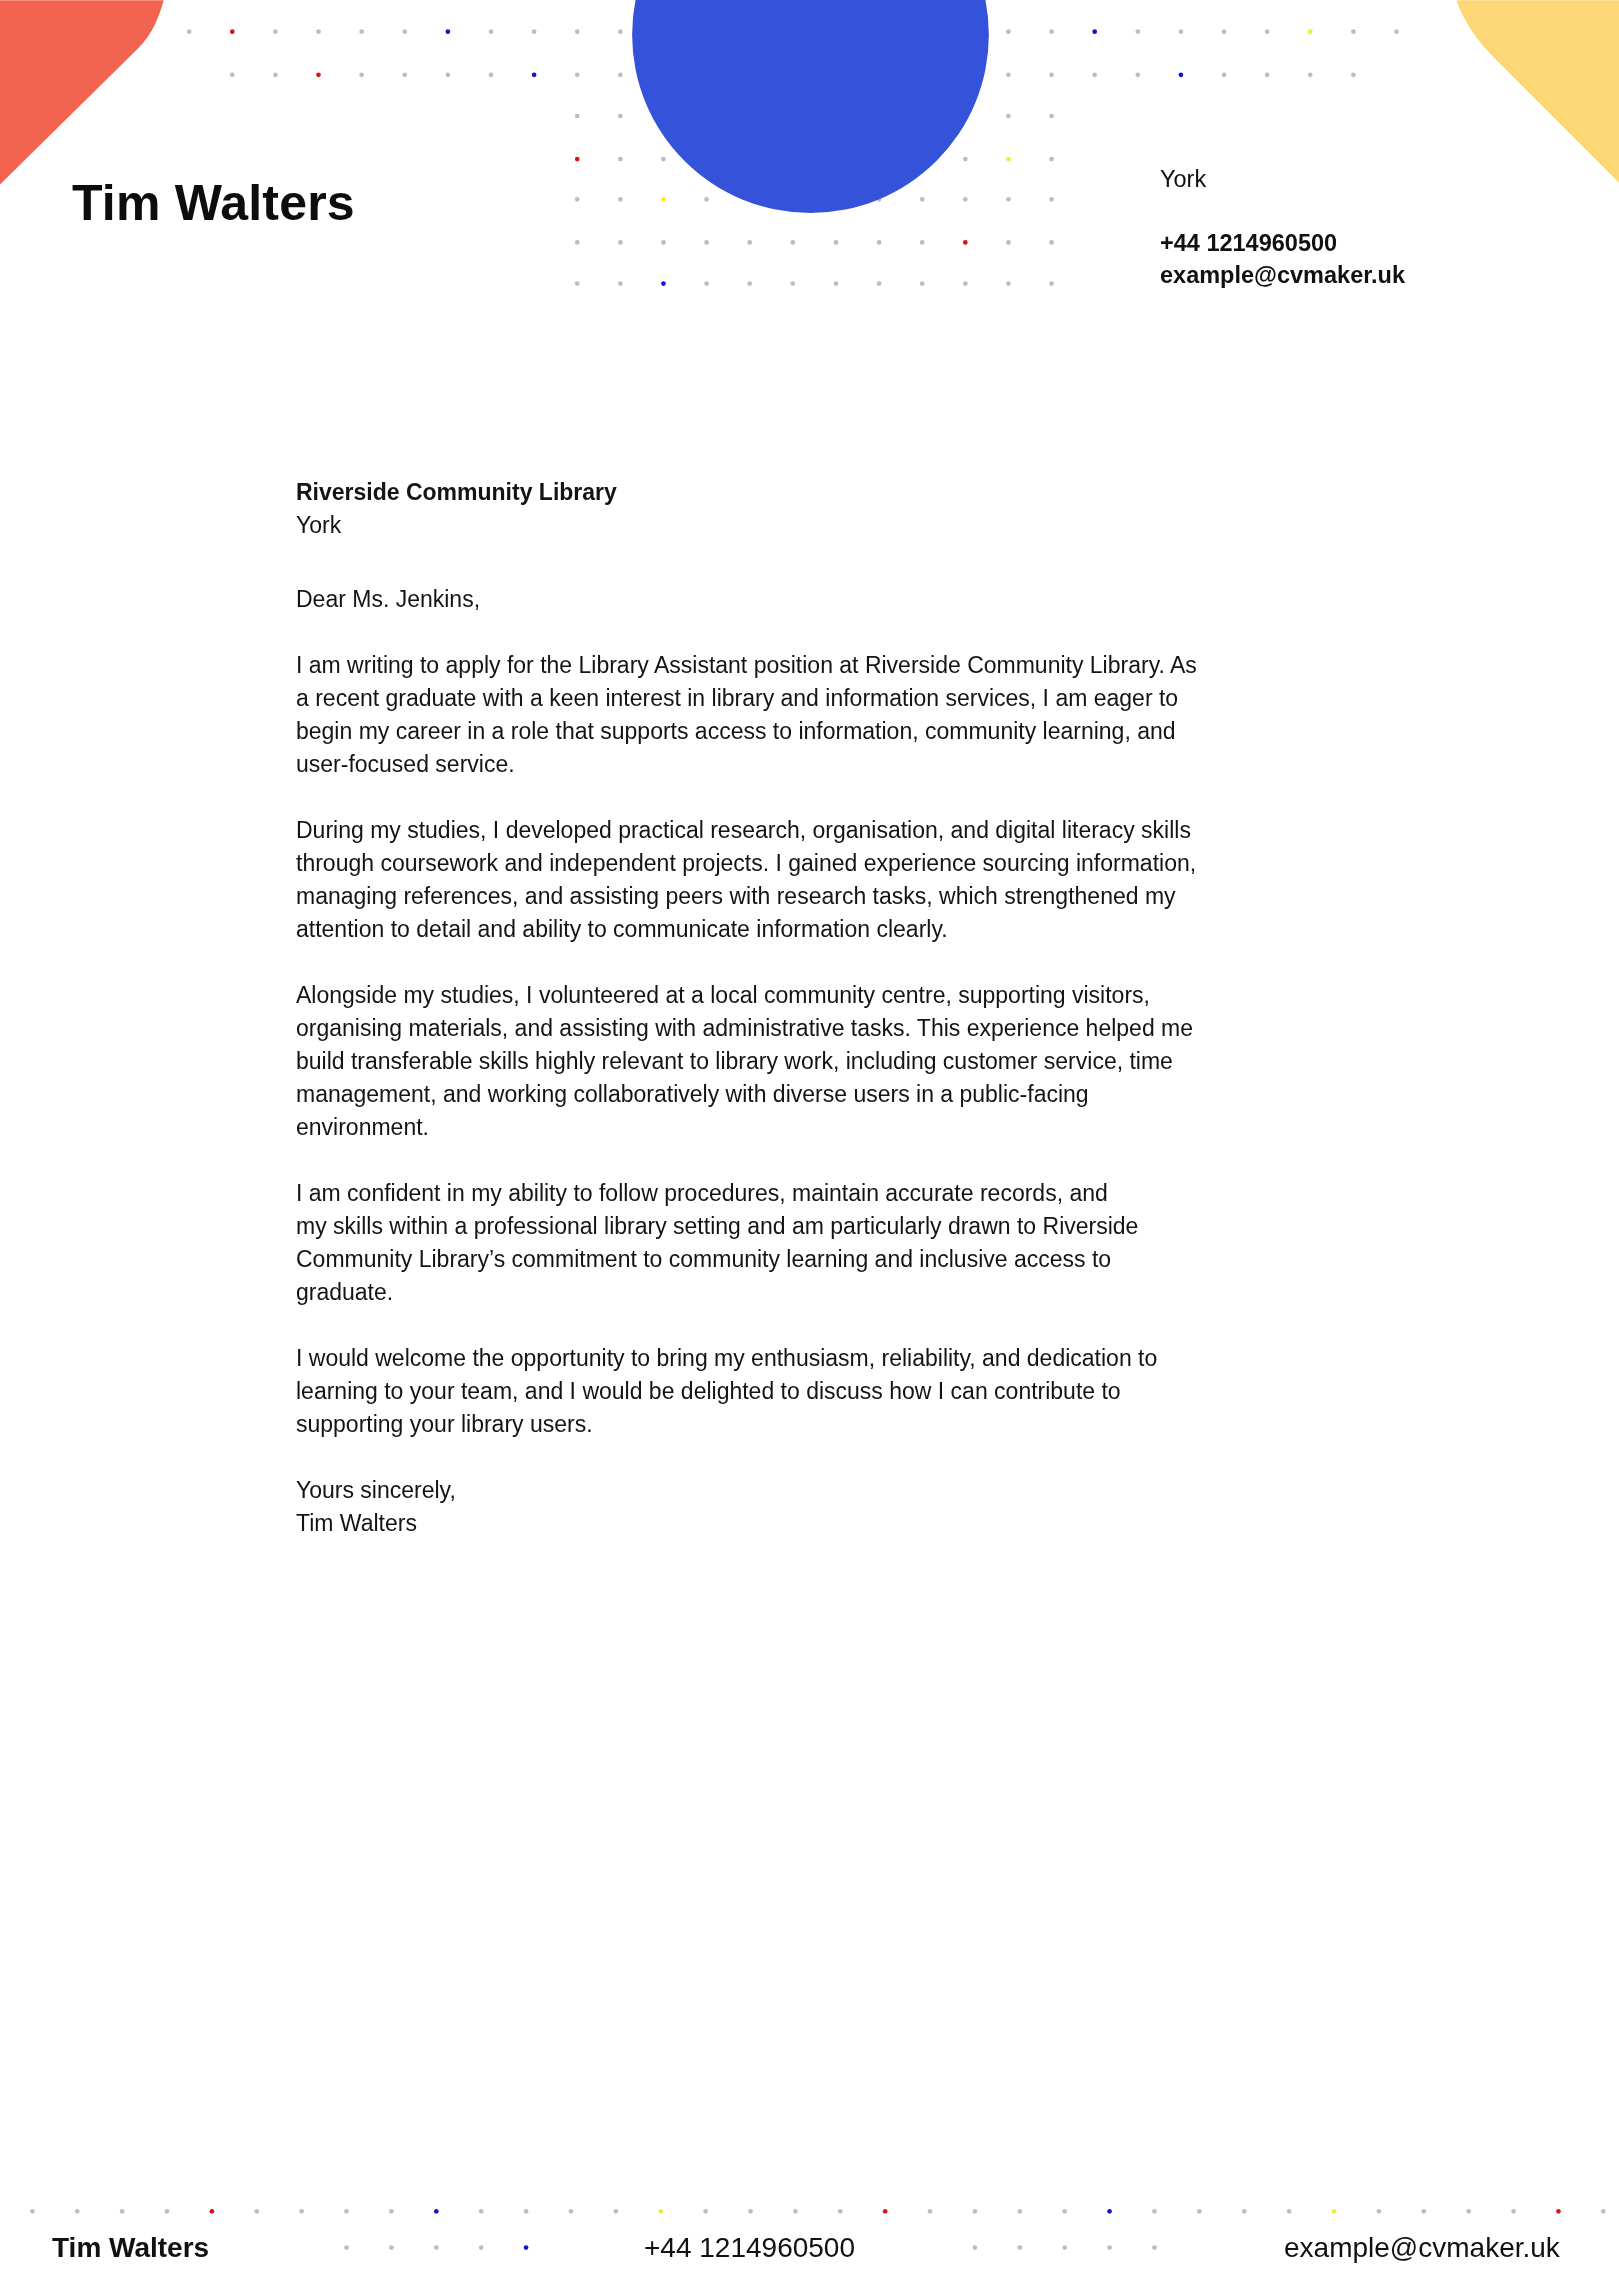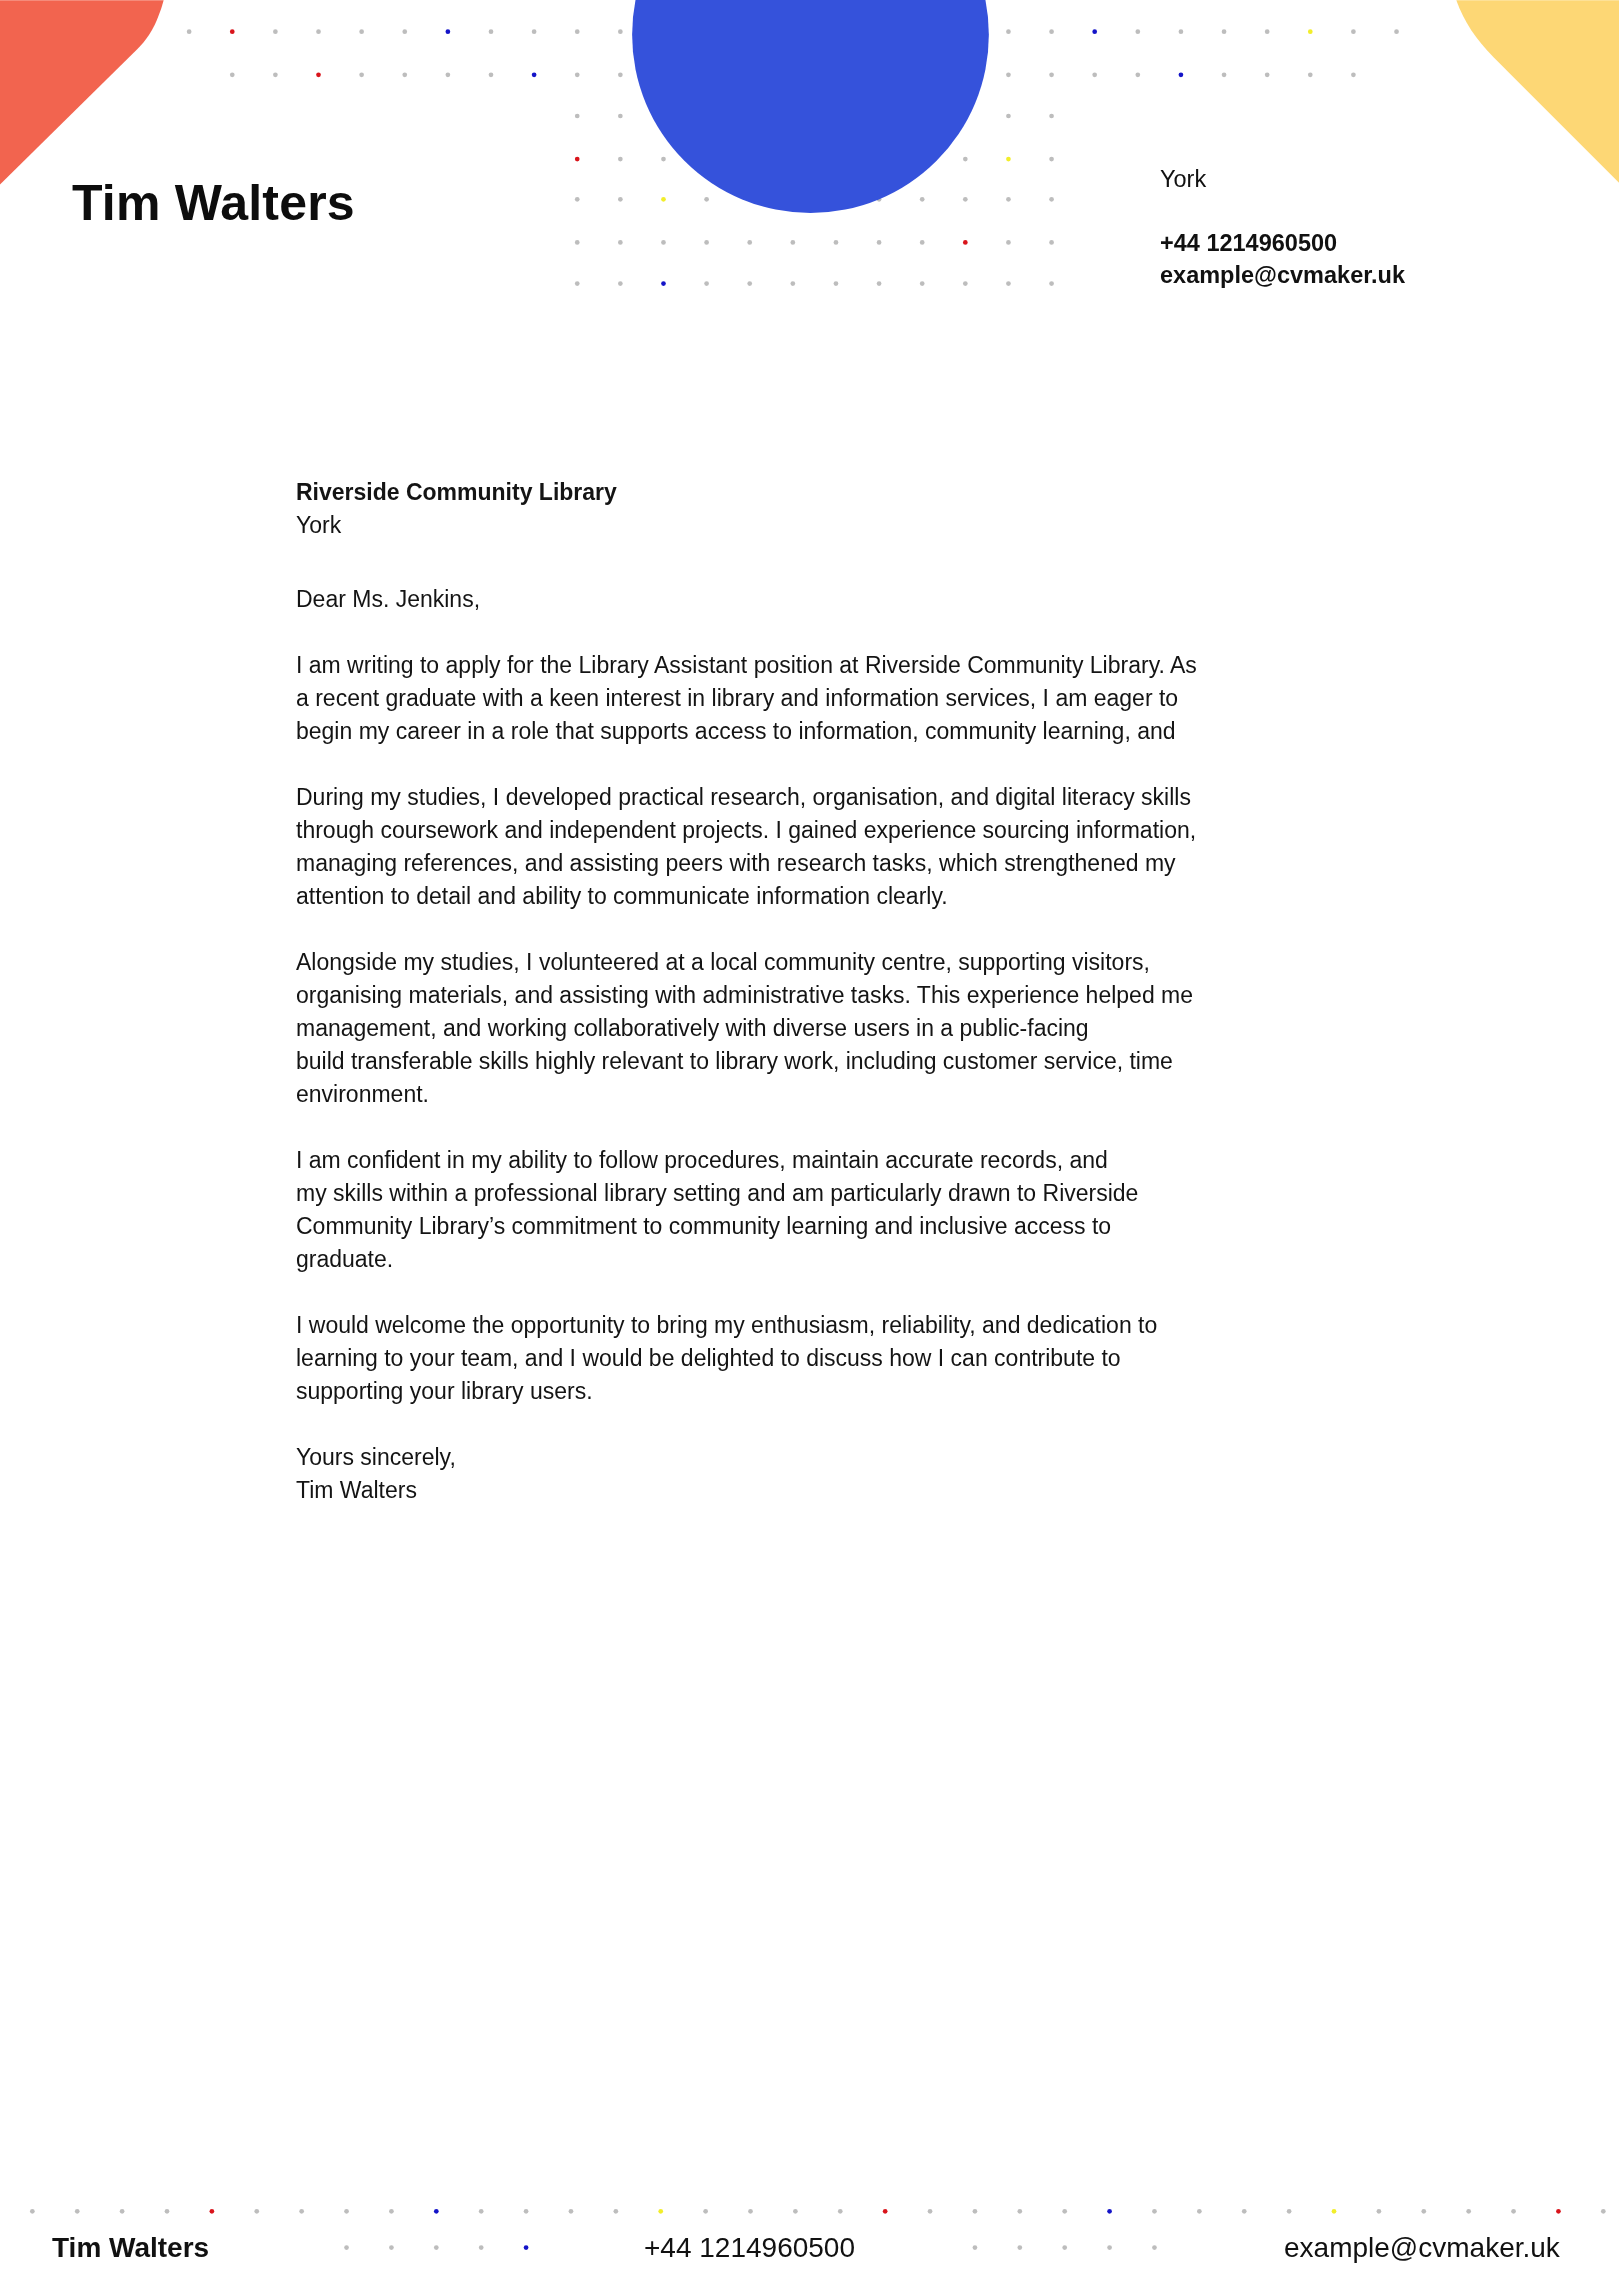--- a/index.html
+++ b/index.html
@@ -209,32 +209,33 @@
 <div class="abs letter">
   <span class="recipient-name">Riverside Community Library</span>
   <span class="recipient-city">York</span>
   <span class="salutation">Dear Ms. Jenkins,</span>
 
   <div id="paragraphs">
       <div class="para">
         <span class="line">I am writing to apply for the Library Assistant position at Riverside Community Library. As</span>
         <span class="line">a recent graduate with a keen interest in library and information services, I am eager to</span>
         <span class="line">begin my career in a role that supports access to information, community learning, and</span>
+        <span class="line">user-focused service.</span>
       </div>
       <div class="para">
         <span class="line">During my studies, I developed practical research, organisation, and digital literacy skills</span>
         <span class="line">through coursework and independent projects. I gained experience sourcing information,</span>
         <span class="line">managing references, and assisting peers with research tasks, which strengthened my</span>
         <span class="line">attention to detail and ability to communicate information clearly.</span>
       </div>
       <div class="para">
         <span class="line">Alongside my studies, I volunteered at a local community centre, supporting visitors,</span>
         <span class="line">organising materials, and assisting with administrative tasks. This experience helped me</span>
+        <span class="line">build transferable skills highly relevant to library work, including customer service, time</span>
         <span class="line">management, and working collaboratively with diverse users in a public-facing</span>
-        <span class="line">build transferable skills highly relevant to library work, including customer service, time</span>
         <span class="line">environment.</span>
       </div>
       <div class="para">
         <span class="line">I am confident in my ability to follow procedures, maintain accurate records, and</span>
         <span class="line">my skills within a professional library setting and am particularly drawn to Riverside</span>
         <span class="line">Community Library’s commitment to community learning and inclusive access to</span>
         <span class="line">graduate.</span>
       </div>
       <div class="para">
         <span class="line">I would welcome the opportunity to bring my enthusiasm, reliability, and dedication to</span>

